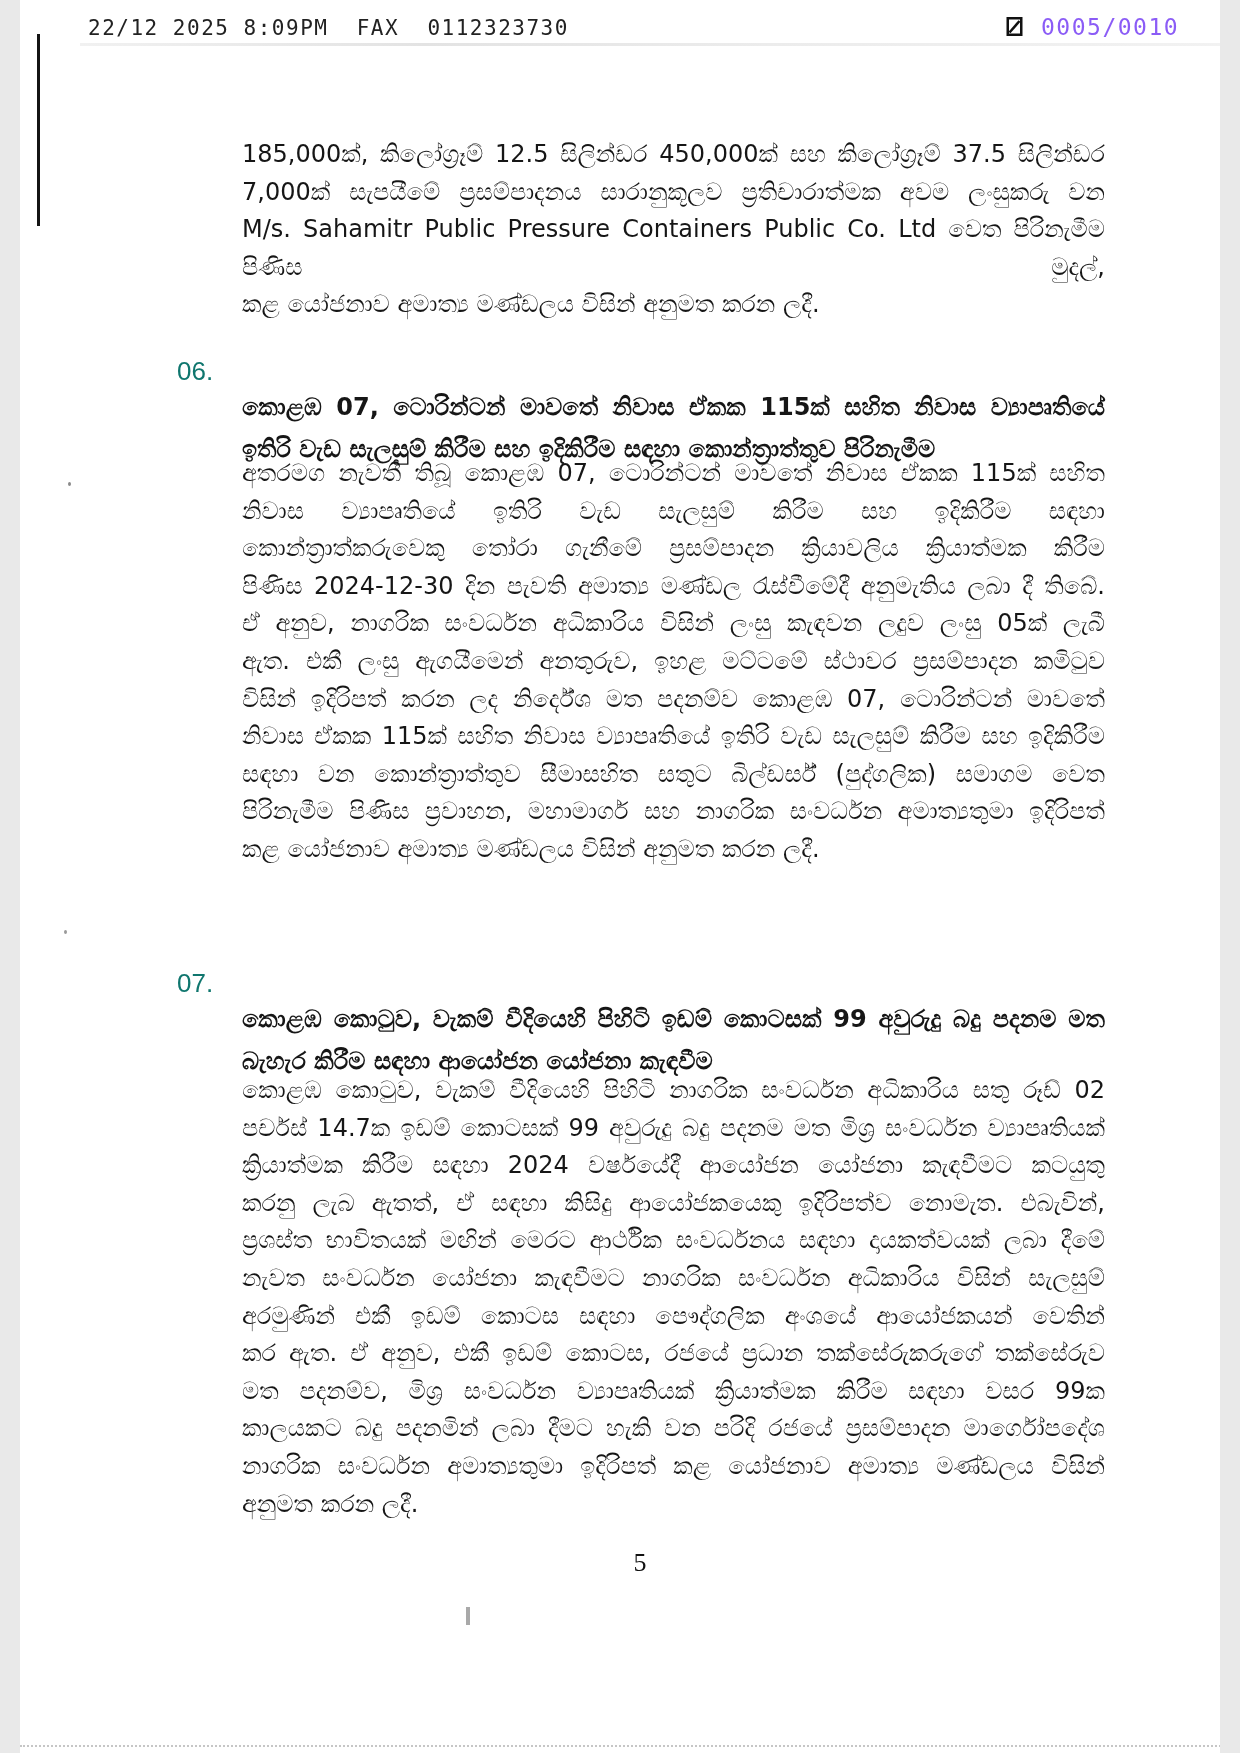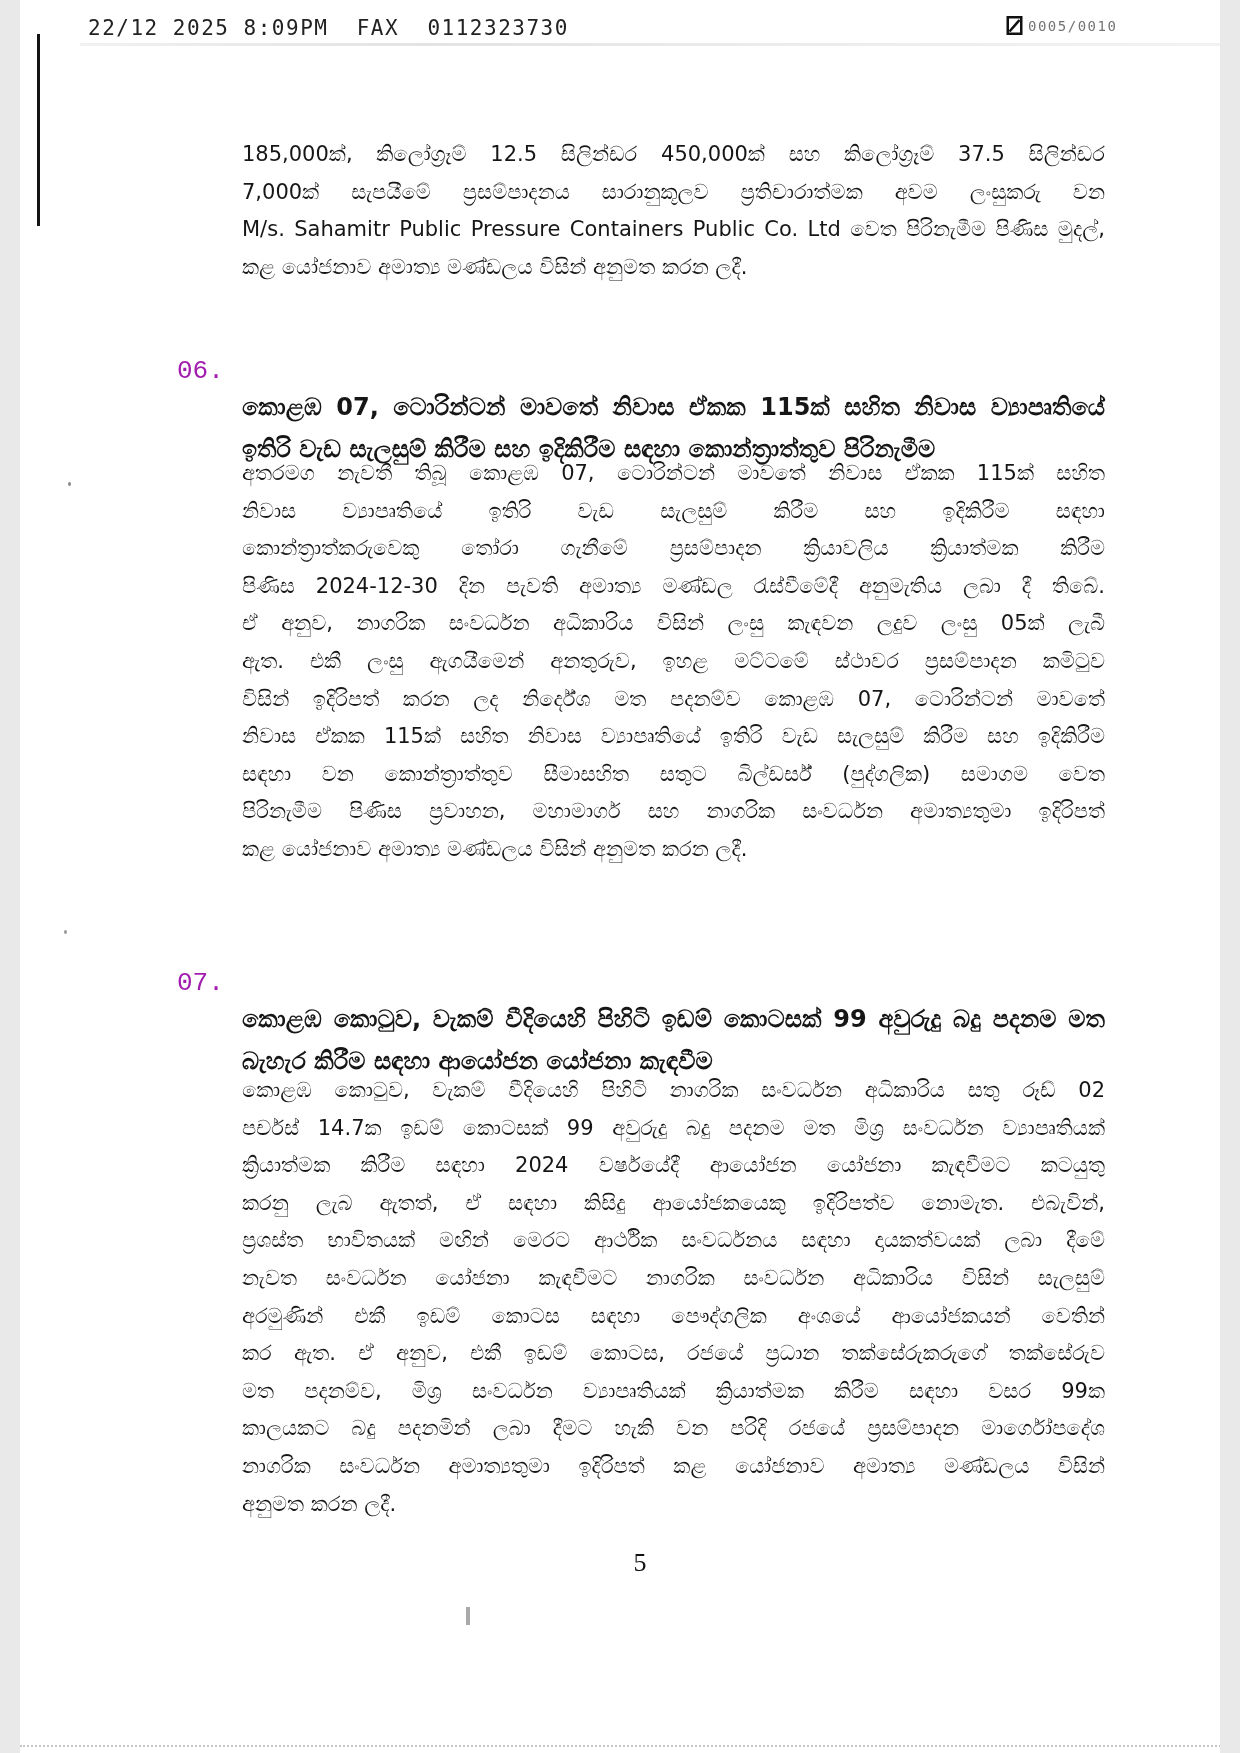--- a/index.html
+++ b/index.html
@@ -28,52 +28,52 @@
     letter-spacing: 1.5px;
     color: #222;
     white-space: pre;
   }
   .fax-header-right {
     position: absolute;
     top: 14px;
     left: 985px;
     display: flex;
     align-items: center;
-    gap: 3px;
+    gap: 16px;
     font-family: "DejaVu Sans Mono", monospace;
-    font-size: 14px;
+    font-size: 23px;
     letter-spacing: 1.5px;
-    color: #737373;
+    color: #8b5cf6;
   }
   .fax-header-right svg { display: block; }
 
   
   .para {
     position: absolute;
     left: 222px;
     width: 863px;
-    font-size: 21px;
+    font-size: 24px;
     line-height: 37.6px;
   }
   .heading {
     position: absolute;
     left: 222px;
     width: 863px;
     font-size: 24px;
     font-weight: bold;
     line-height: 42px;
     margin-top: 36px;
   }
   .section-number {
     position: absolute;
     left: 157px;
-    font-family: Liberation Mono, monospace;
+    font-family: Liberation Sans, sans-serif;
     font-size: 26px;
     line-height: 42px;
-    color: #a21caf;
+    color: #0f766e;
   }
   .line { text-align: justify; text-align-last: justify; }
   .line.last { text-align: justify; text-align-last: left; }
 
   .intro-para  { top: 136px; }
   .sec06-num   { top: 350px; }
   .sec06-head  { top: 350px; }
   .sec06-body  { top: 455px; }
   .sec07-num   { top: 962px; }
   .sec07-head  { top: 962px; }

